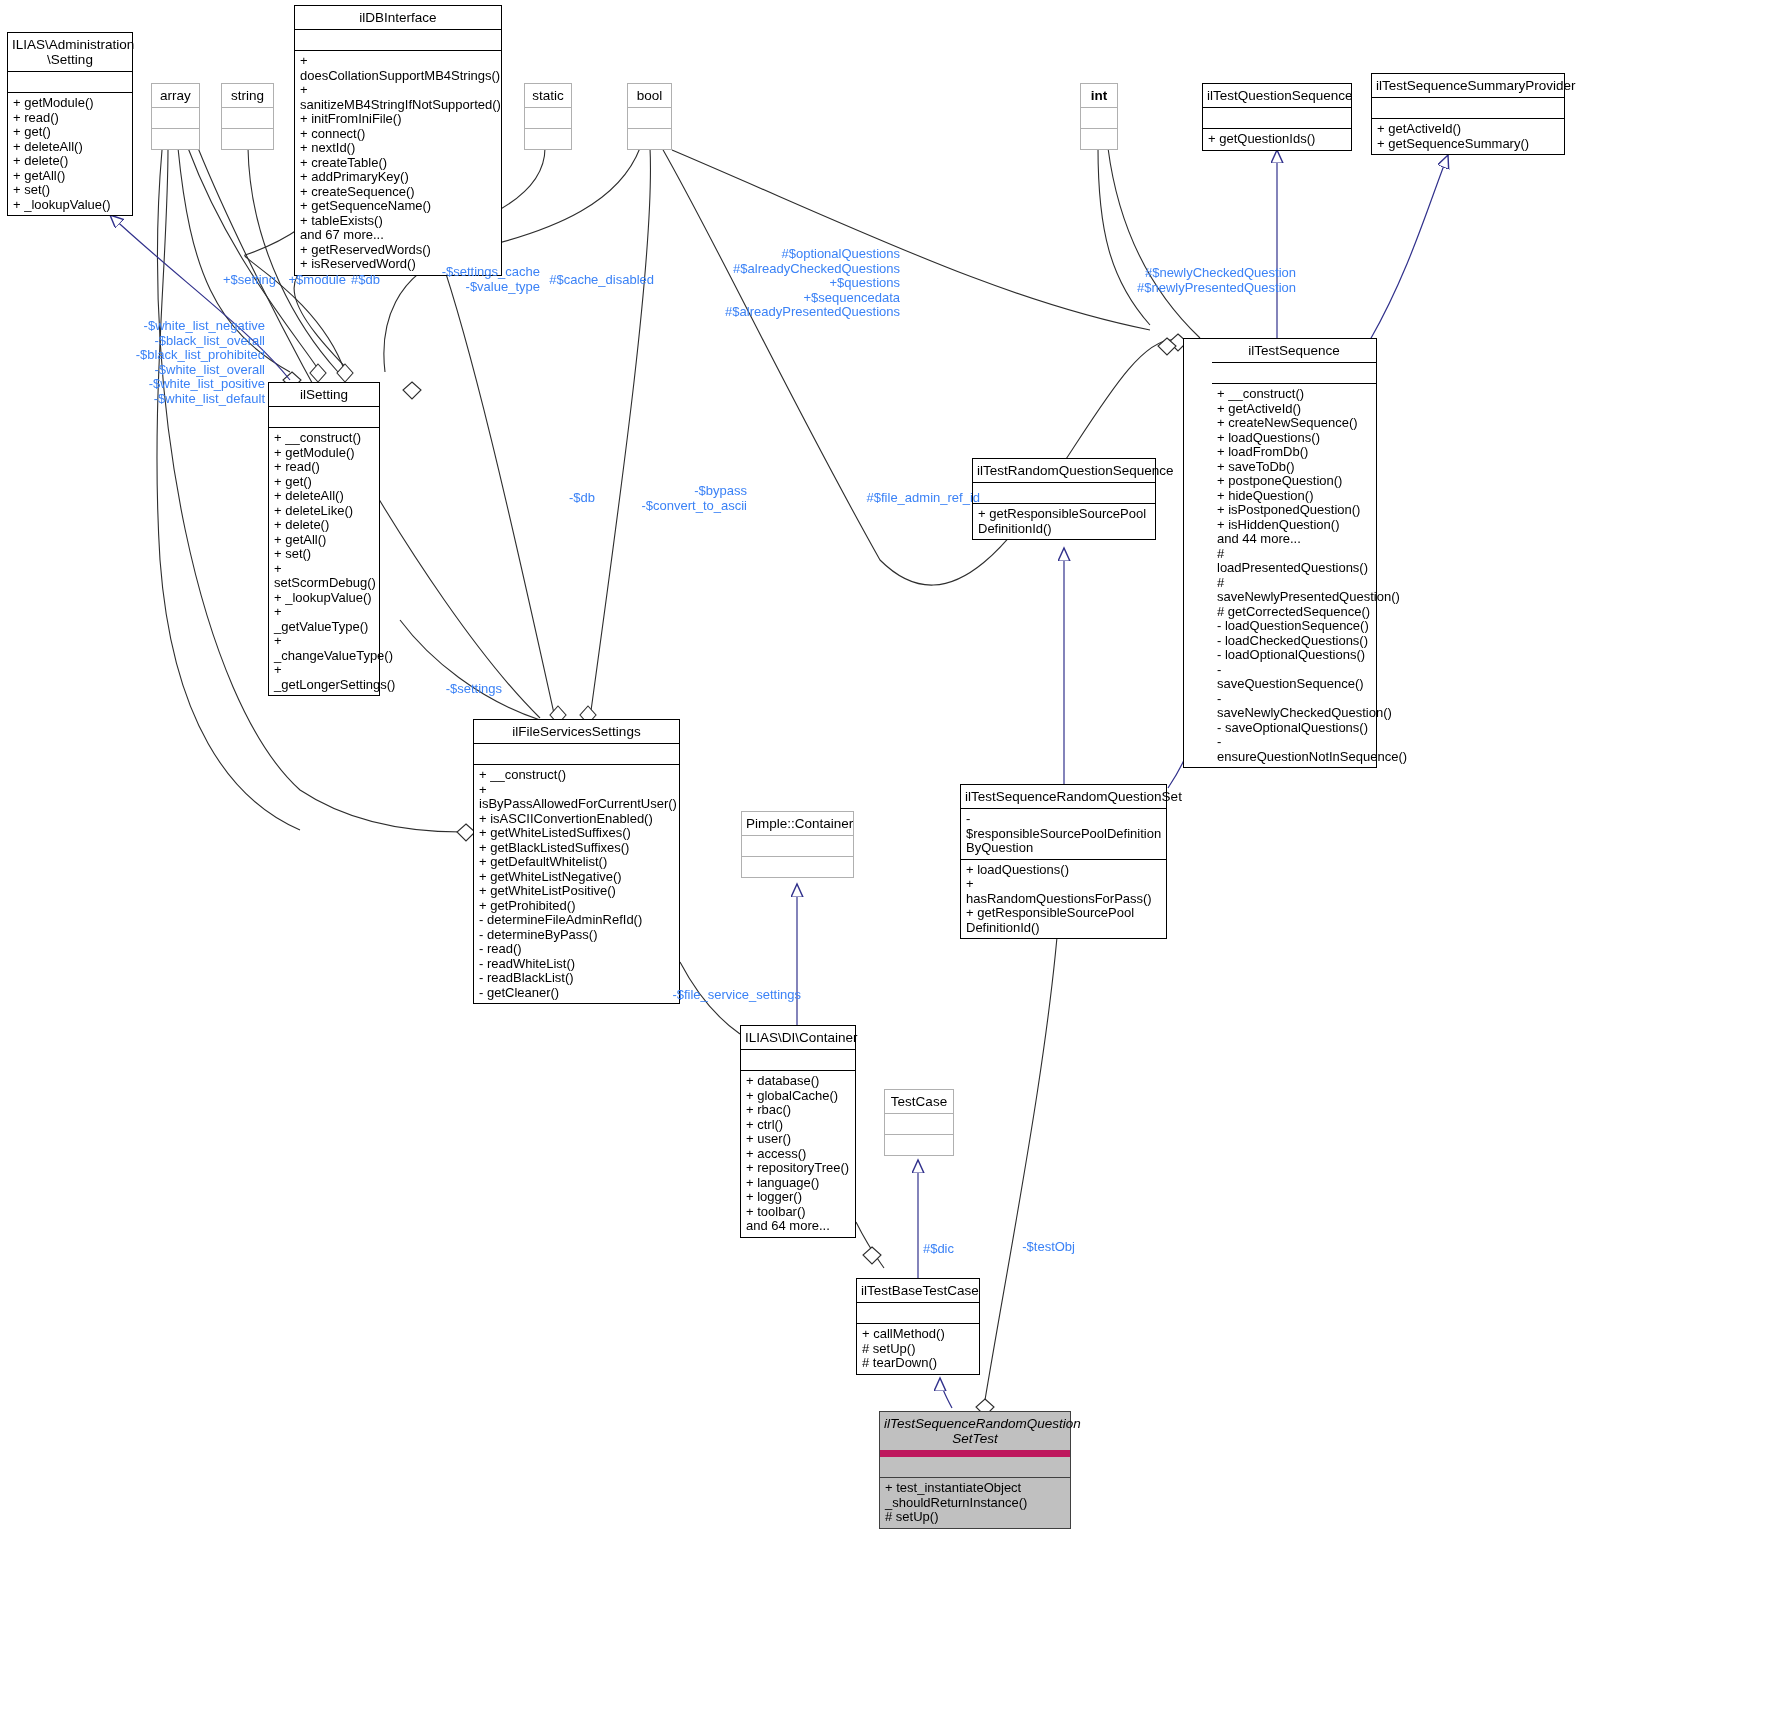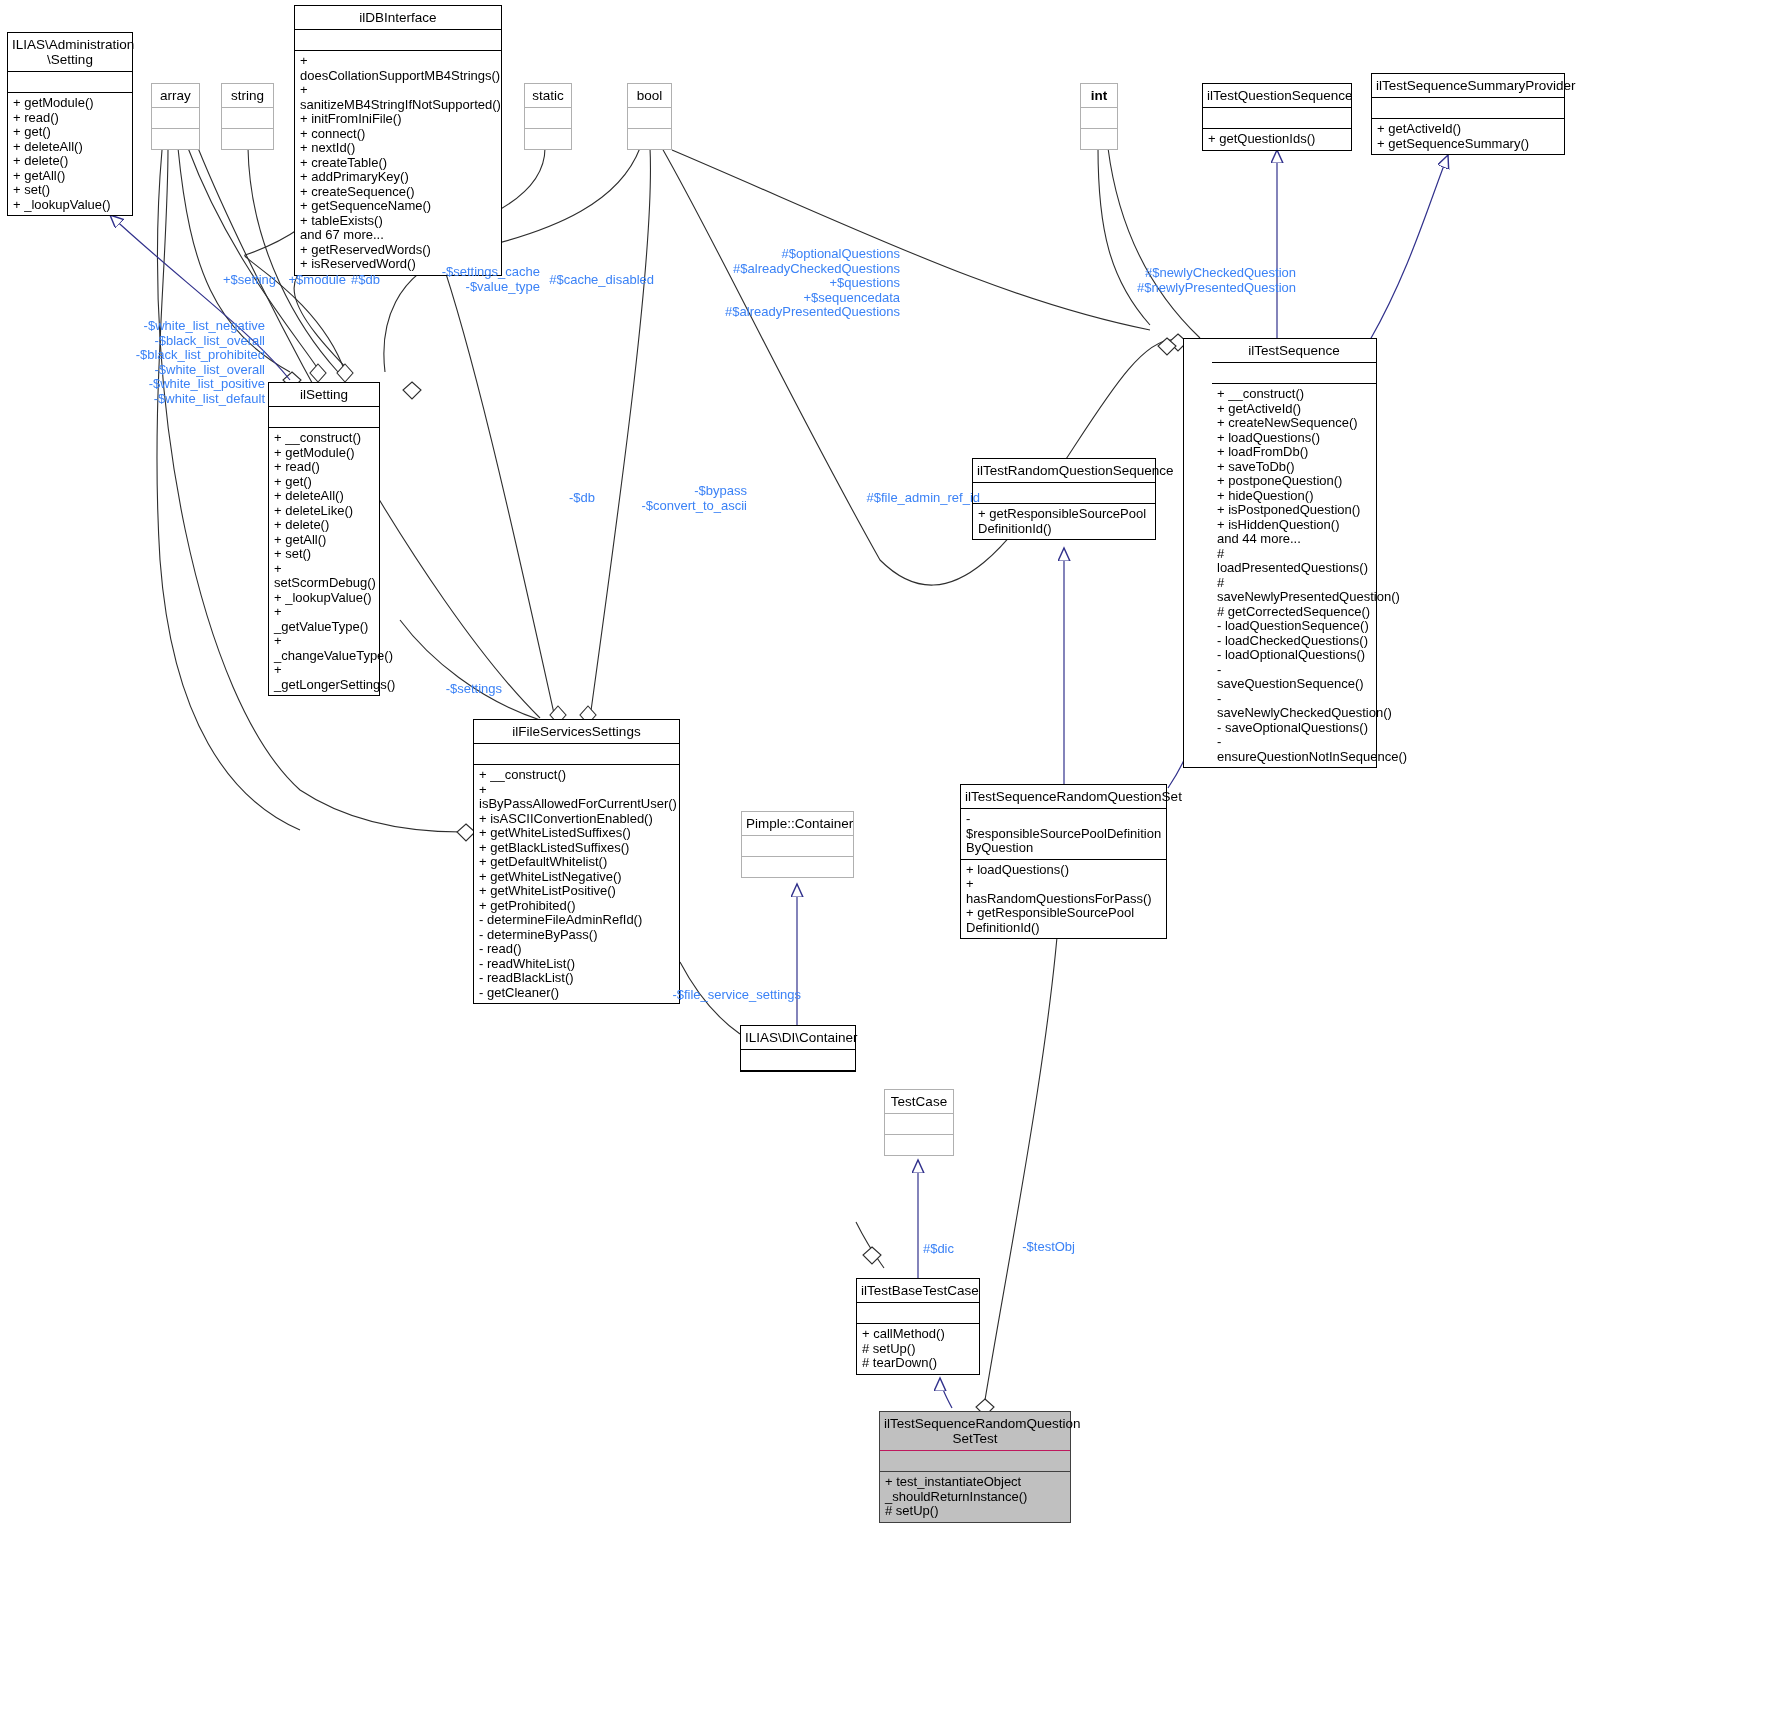--- a/index.html
+++ b/index.html
@@ -262,38 +262,49 @@
 
   <div class="node lite" style="left:741px;top:811px;width:113px;">
     <div class="title">Pimple::Container</div>
     <div class="attrs"></div>
     <div class="ops"></div>
   </div>
 
   <div class="node" style="left:740px;top:1025px;width:116px;">
     <div class="title">ILIAS\DI\Container</div>
     <div class="attrs"></div>
+    <div class="ops">+ database()
++ globalCache()
++ rbac()
++ ctrl()
++ user()
++ access()
++ repositoryTree()
++ language()
++ logger()
++ toolbar()
+and 64 more...</div>
   </div>
 
   <div class="node lite" style="left:884px;top:1089px;width:70px;">
     <div class="title">TestCase</div>
     <div class="attrs"></div>
     <div class="ops"></div>
   </div>
 
   <div class="node" style="left:856px;top:1278px;width:124px;">
     <div class="title">ilTestBaseTestCase</div>
     <div class="attrs"></div>
     <div class="ops">+ callMethod()
 # setUp()
 # tearDown()</div>
   </div>
 
   <div class="node gray" style="left:879px;top:1411px;width:192px;">
-    <div class="title" style="border-bottom:1px solid #be185d;">ilTestSequenceRandomQuestion
+    <div class="title" style="border-bottom:7px solid #be185d;font-style:italic;">ilTestSequenceRandomQuestion
 SetTest</div>
     <div class="attrs" style="border-bottom:1px solid #404040;"></div>
     <div class="ops">+ test_instantiateObject
 _shouldReturnInstance()
 # setUp()</div>
   </div>
 
   <div class="edge-label" style="left:186px;top:273px;width:90px;">+$setting</div>
   <div class="edge-label" style="left:256px;top:273px;width:90px;">+$module</div>
   <div class="edge-label" style="left:320px;top:273px;width:60px;">#$db</div>

